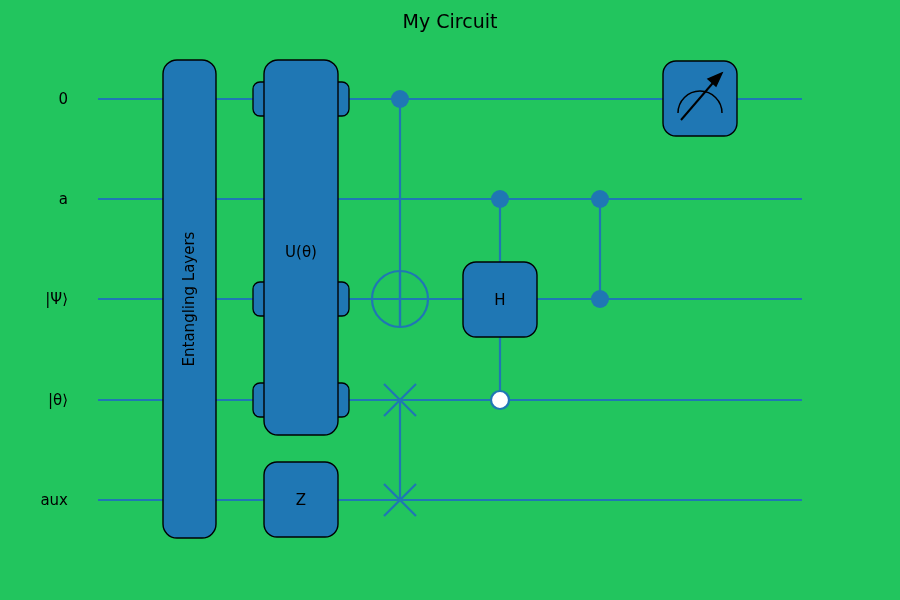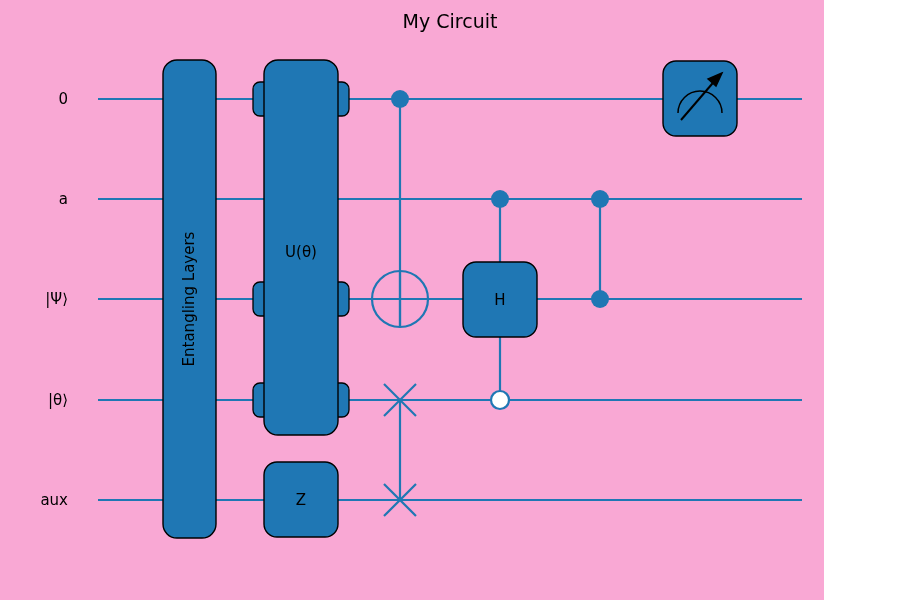--- a/index.html
+++ b/index.html
@@ -8,23 +8,23 @@
     background: #ffffff;
   }
   body {
     width: 900px;
     height: 600px;
     font-family: "DejaVu Sans", sans-serif;
     overflow: hidden;
   }
   #canvas {
     position: relative;
-    width: 824px;
+    width: 900px;
     height: 600px;
-    background: #f9a8d4;
+    background: #22c55e;
   }
   #circuit-svg {
     position: absolute;
     top: 0;
     left: 0;
   }
   .title-text {
     font-size: 19px;
     fill: #000000;
     font-family: "DejaVu Sans", sans-serif;

